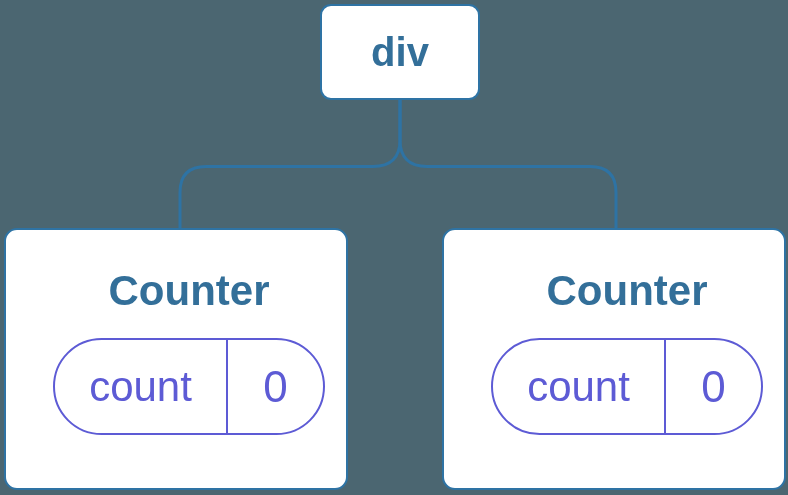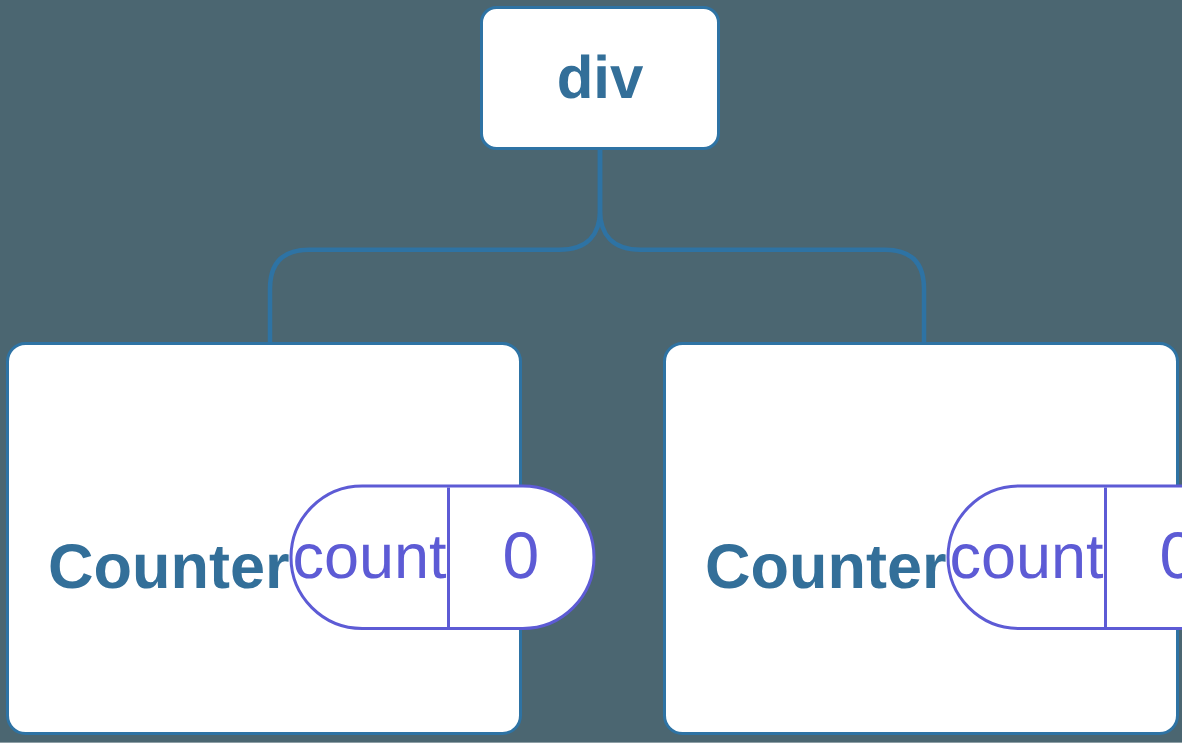--- a/index.html
+++ b/index.html
@@ -39,21 +39,21 @@
     justify-content: center;
     font-size: 40px;
     font-weight: 600;
     color: var(--node-text, #336F99);
   }
   .card {
     top: 228px;
     width: 344px; height: 262px;
     border-radius: 13px;
     display: flex;
-    flex-direction: row;
+    flex-direction: column;
     align-items: center;
     padding-left: 26px;
   }
   .card.left  { left: 4px;   }
   .card.right { left: 442px; }
   .card-title {
     margin-top: 38px;
     font-size: 42px;
     line-height: 46px;
     font-weight: 600;

